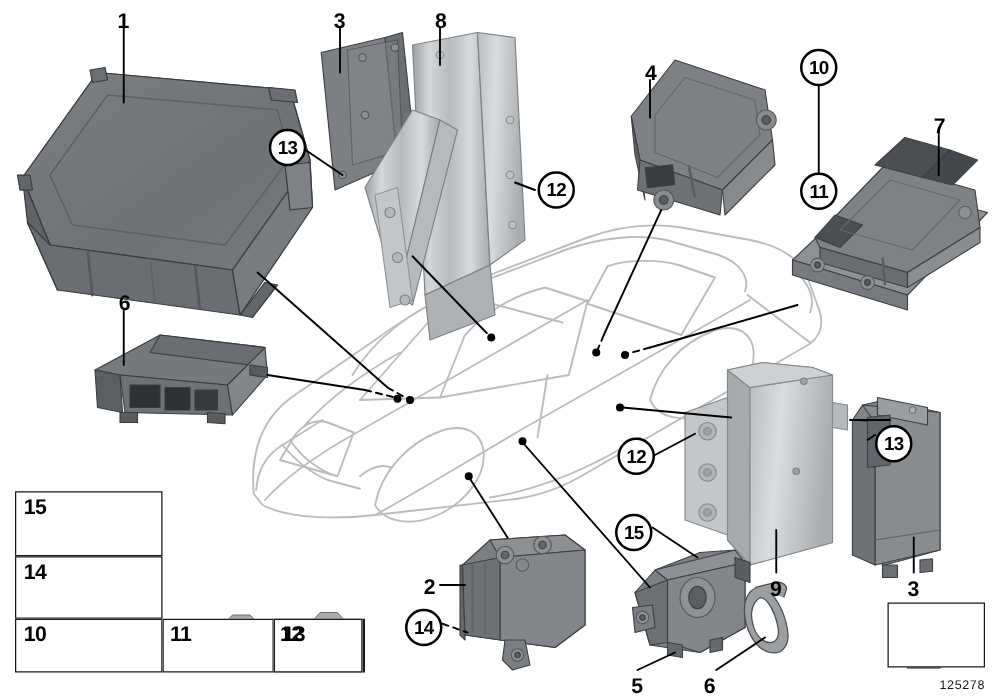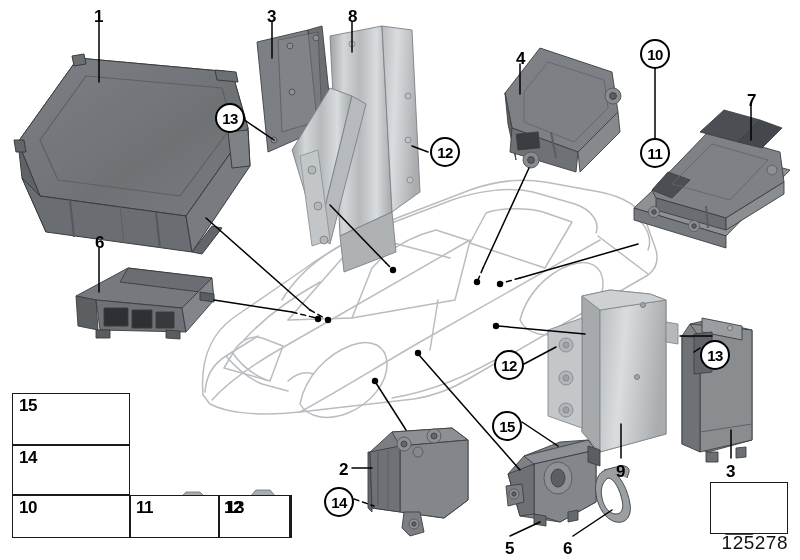--- a/index.html
+++ b/index.html
@@ -38,21 +38,21 @@
   .lgcell{position:absolute;box-sizing:border-box;border:1.6px solid #1a1a1a;background:#fff;}
   .lgnum{
     position:absolute;font-weight:bold;font-size:17px;color:#000;
     font-family:"Liberation Sans", sans-serif;letter-spacing:-0.5px;
   }
 
   
   #dwgid{
     position:absolute;right:12px;bottom:6px;
     font-family:"Liberation Sans", sans-serif;
-    font-size:19px;color:#111;letter-spacing:0.5px;
+    font-size:10px;color:#111;letter-spacing:0.5px;
   }
   #arrowbox{
     position:absolute;right:12px;bottom:26px;
     width:78px;height:52px;border:1.6px solid #1a1a1a;background:#fff;
     box-sizing:border-box;
   }
 </style>
 </head>
 <body>
 

